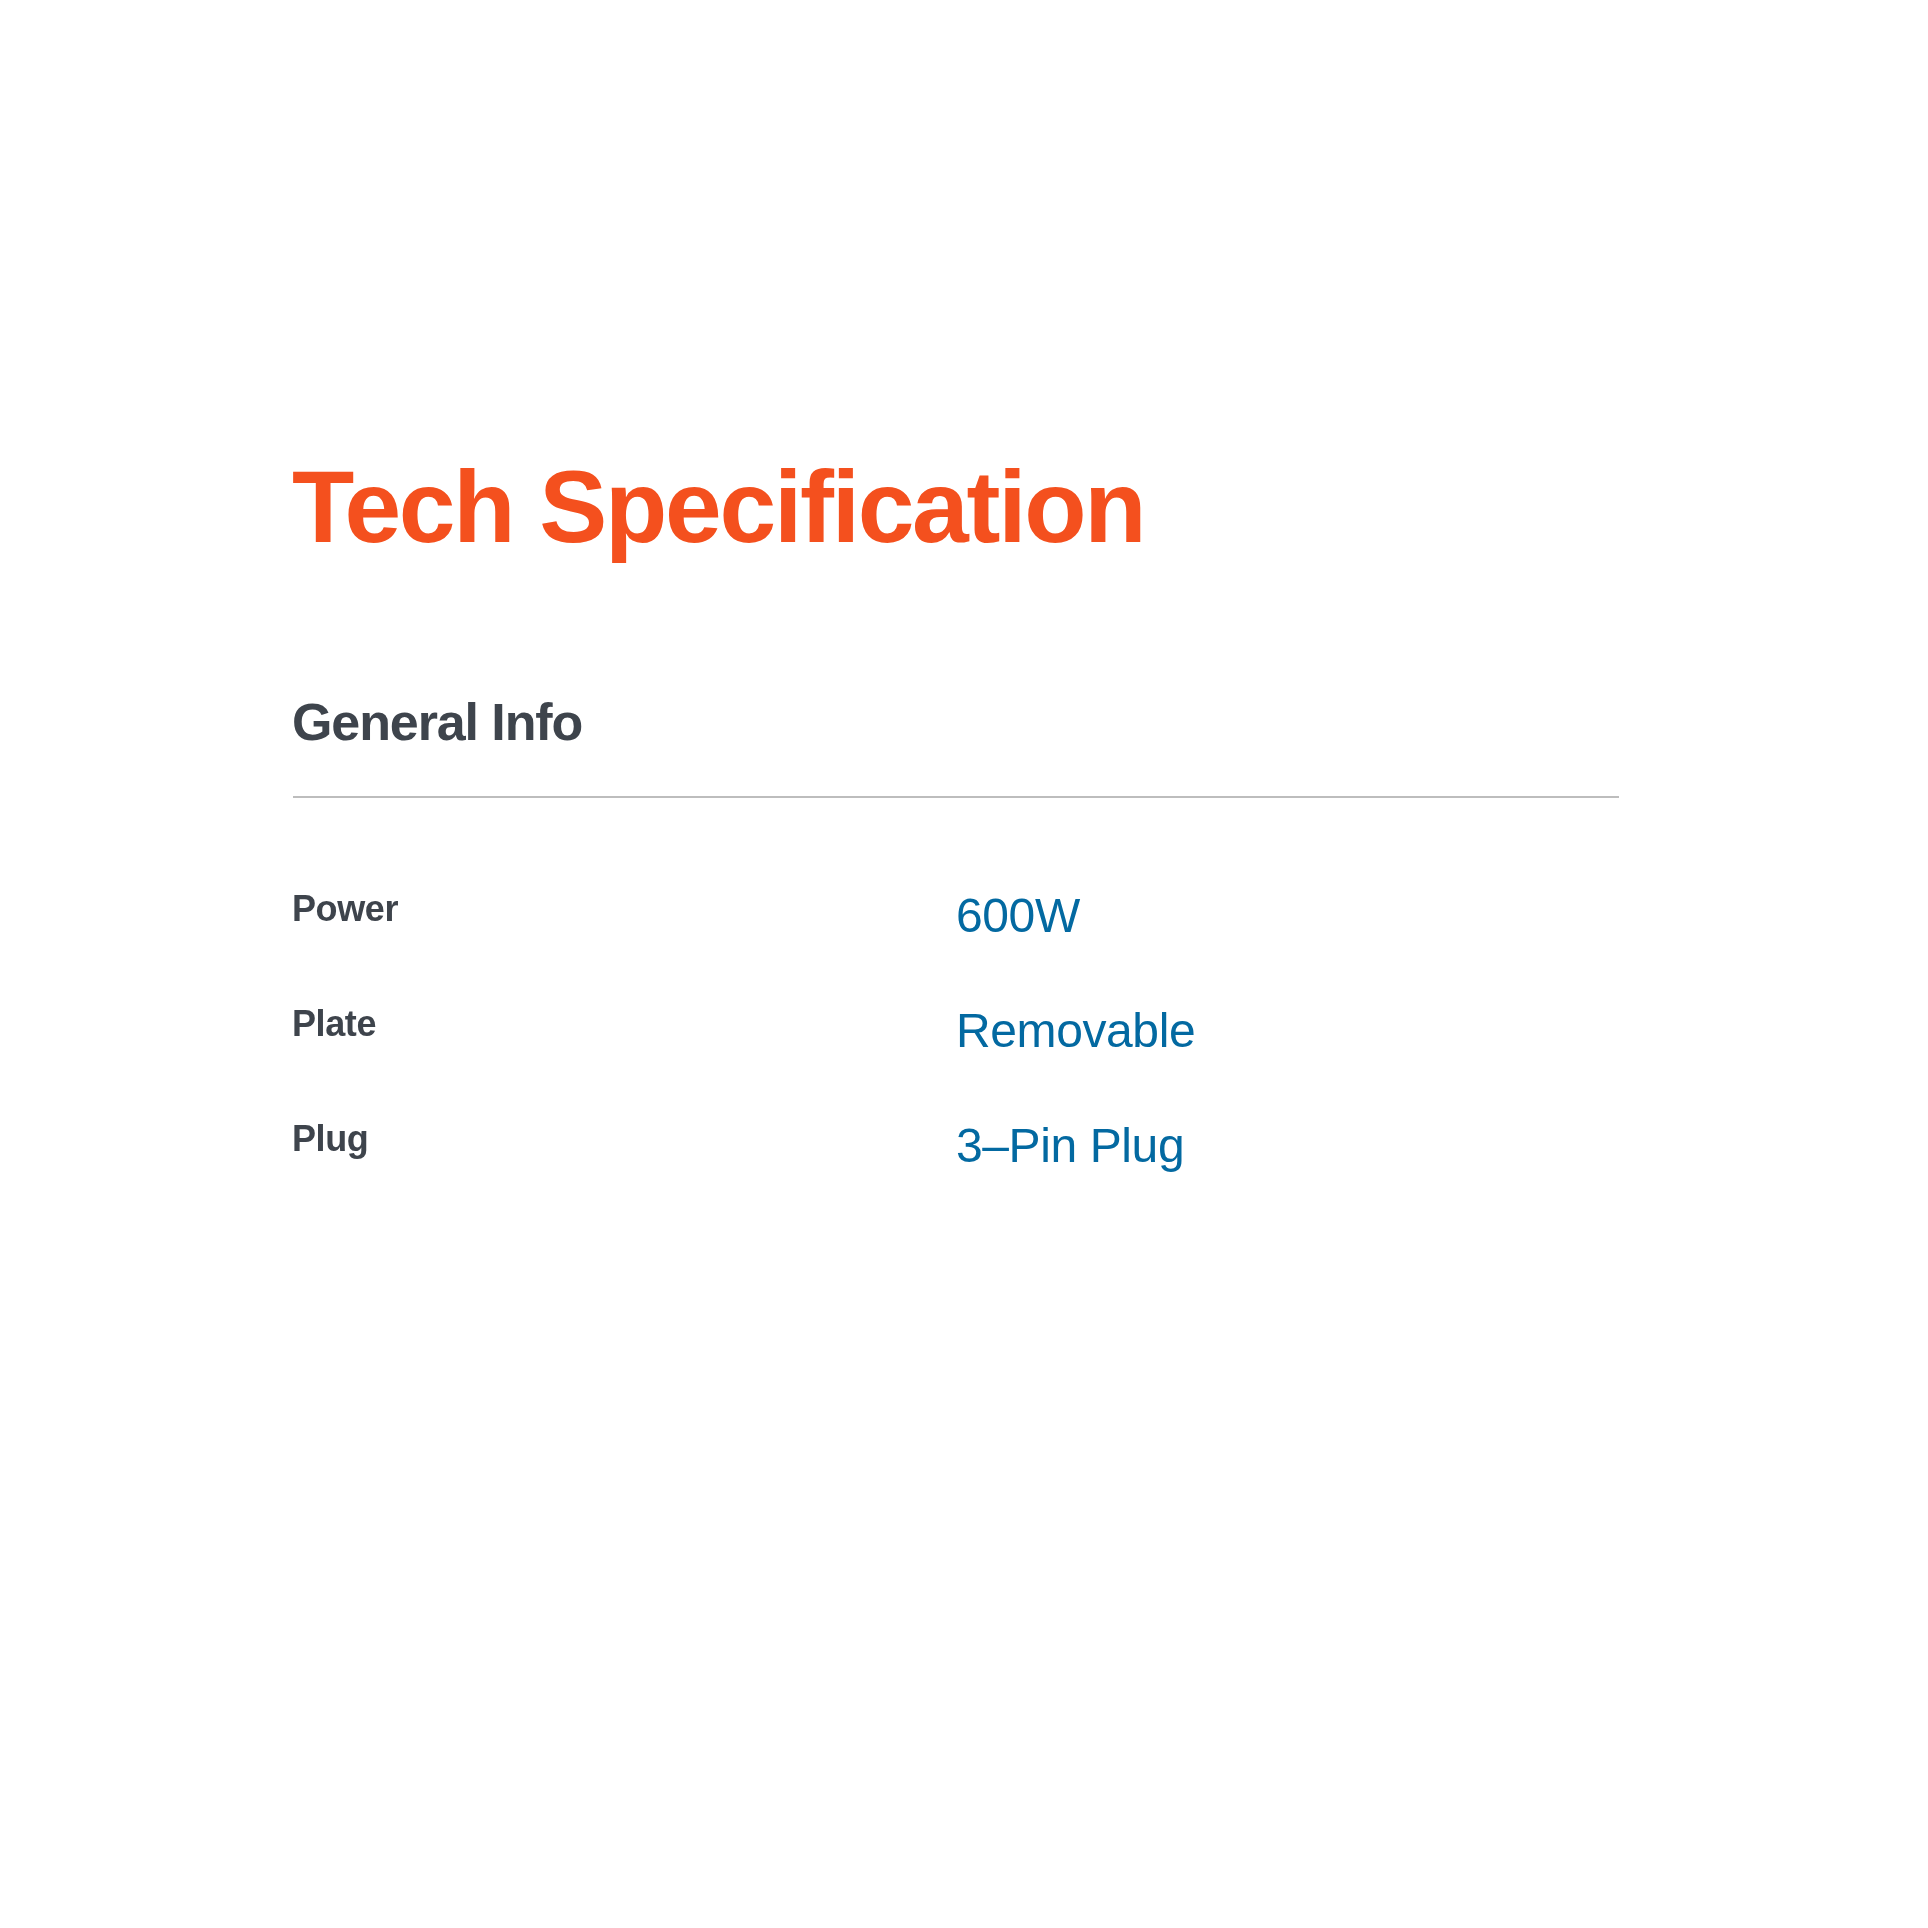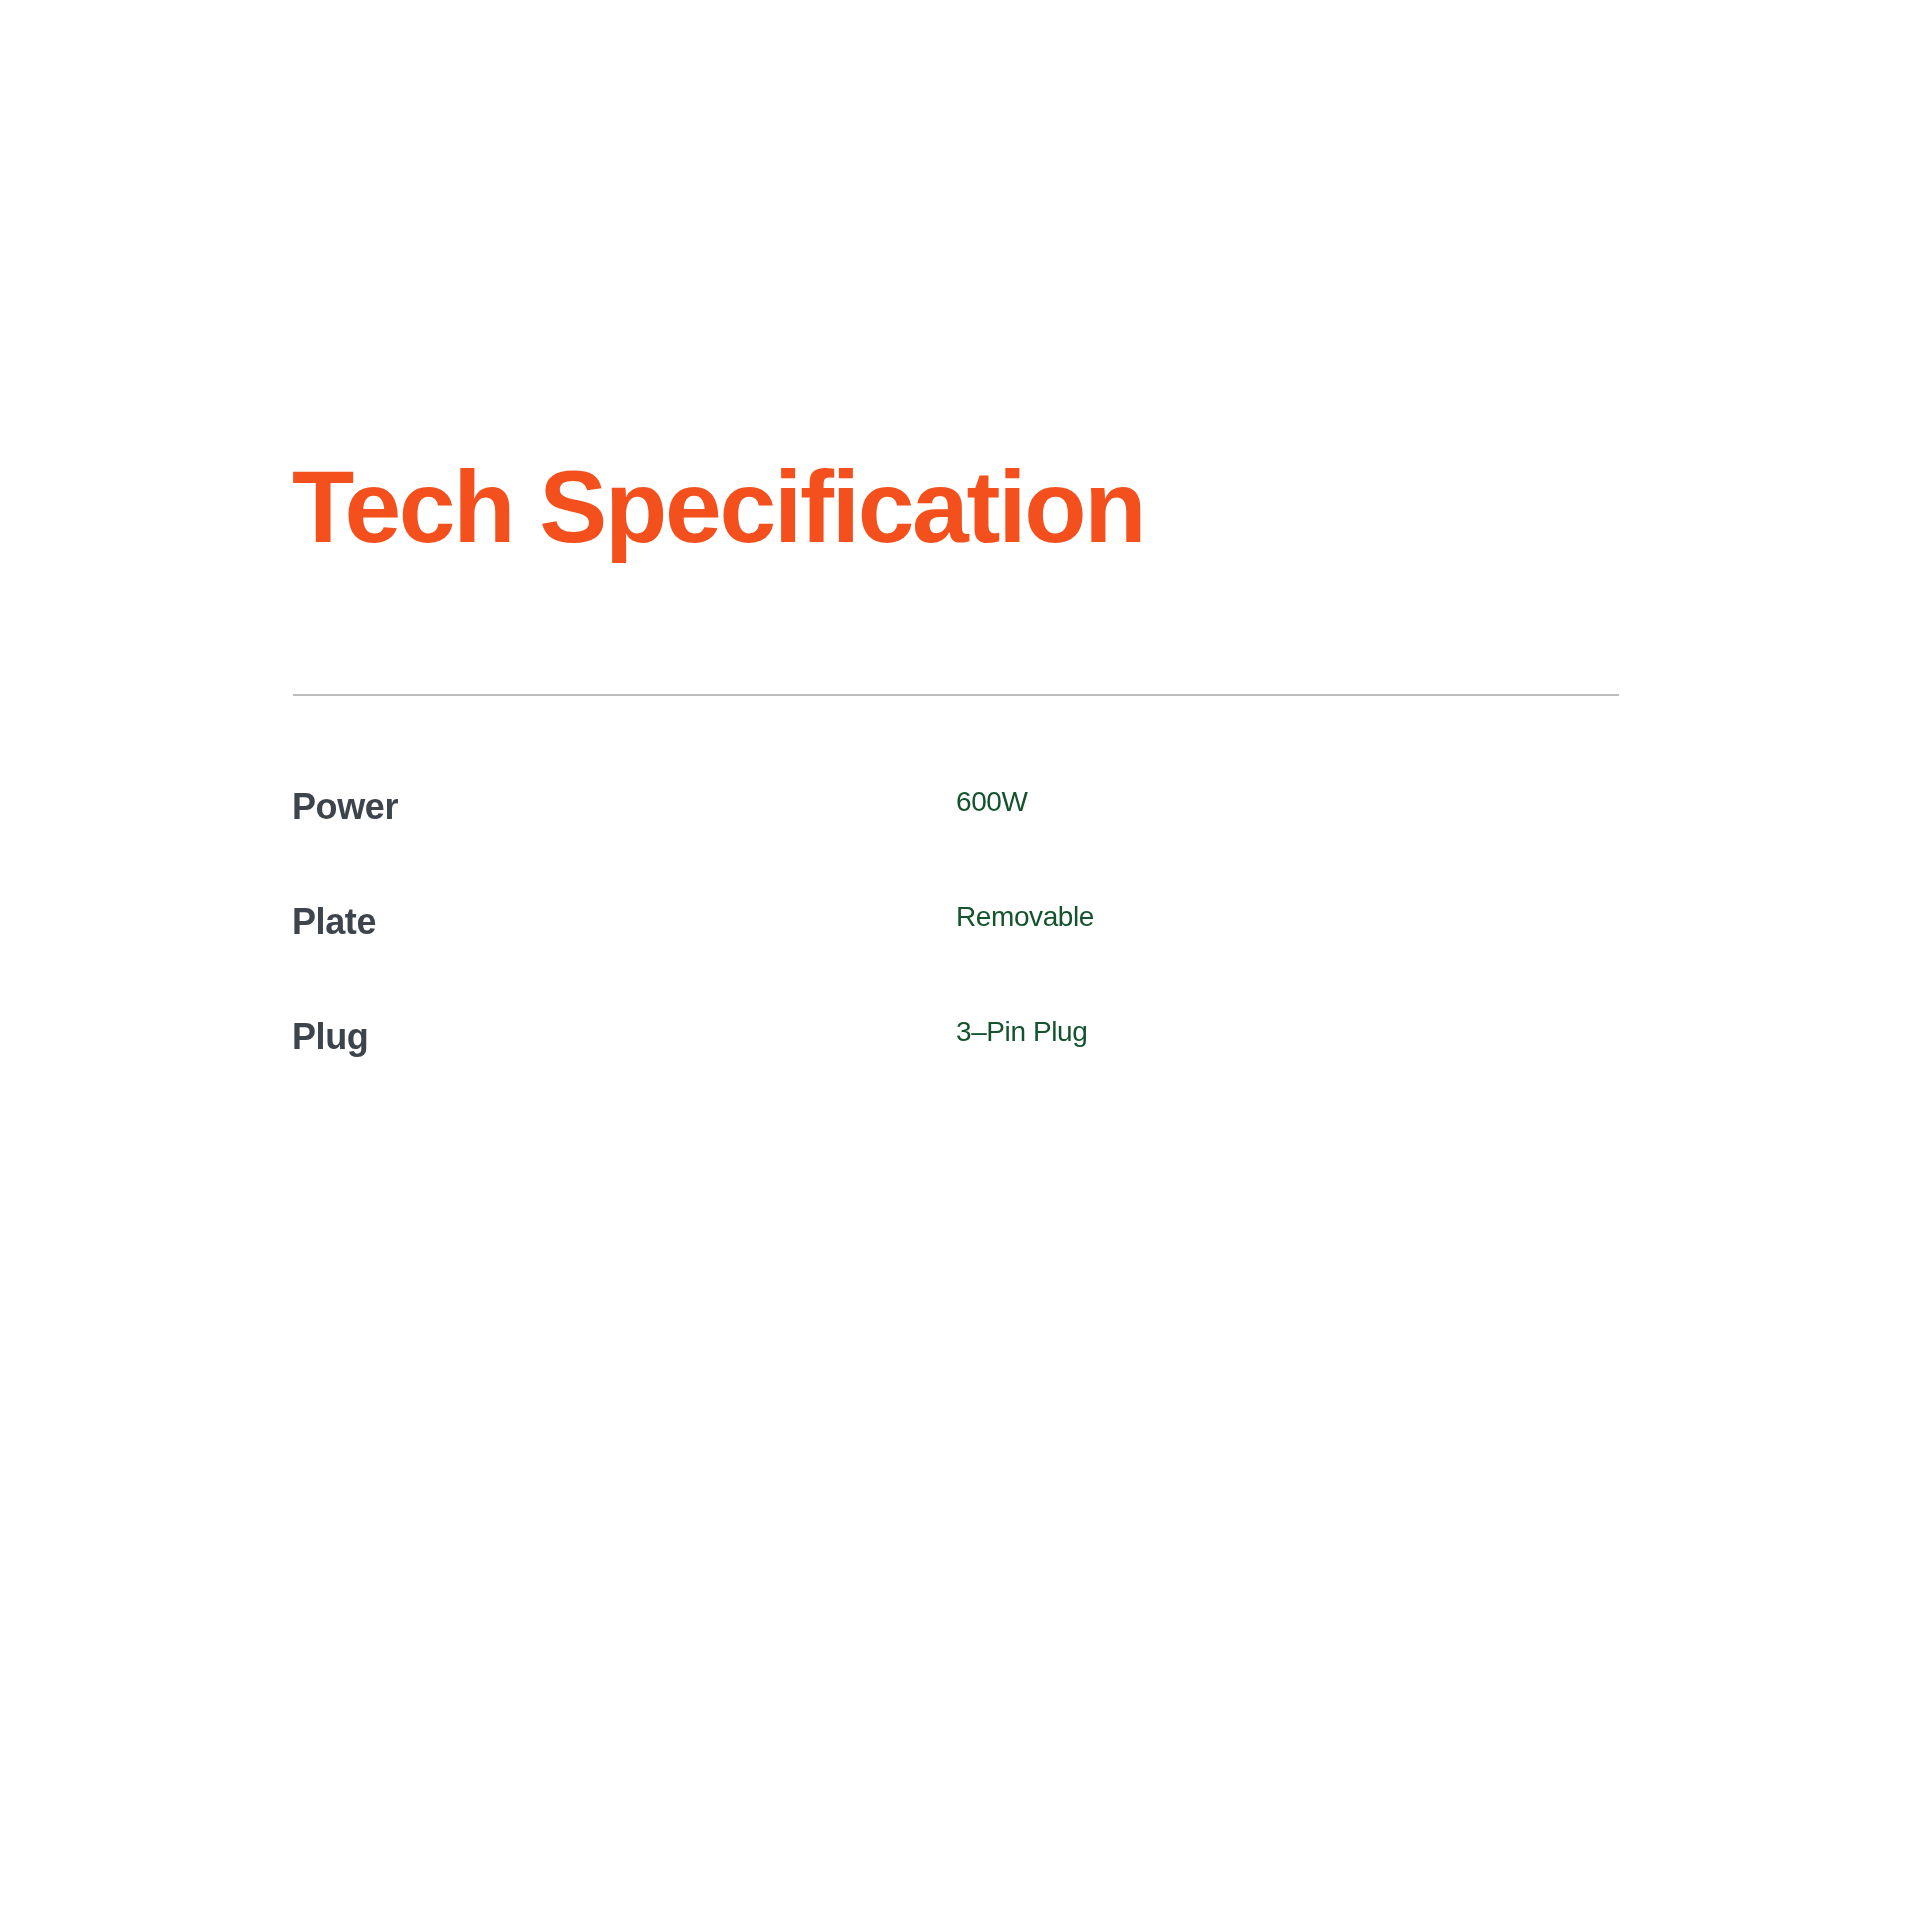--- a/index.html
+++ b/index.html
@@ -80,39 +80,40 @@
     font-weight: 700;
     letter-spacing: -0.4px;
     color: #3e444c;
     text-align: left;
     white-space: nowrap;
     margin-top: 16px;
   }
 
   .spec-value {
     padding: 0;
-    font-size: 28px;
+    font-size: 48px;
     font-weight: 400;
     letter-spacing: -0.4px;
-    color: #14532d;
+    color: #0369a1;
     text-align: left;
     white-space: nowrap;
   }
 </style>
 </head>
 <body>
 
 <div class="page">
 
   <div class="spec-block">
 
     <h1 class="spec-title">Tech Specification</h1>
 
     <div class="section">
 
+      <h2 class="section-heading">General Info</h2>
 
       <hr class="section-divider">
 
       <table class="spec-table">
         <tbody>
           <tr>
             <td class="spec-label">Power</td>
             <td class="spec-value">600W</td>
           </tr>
           <tr>

